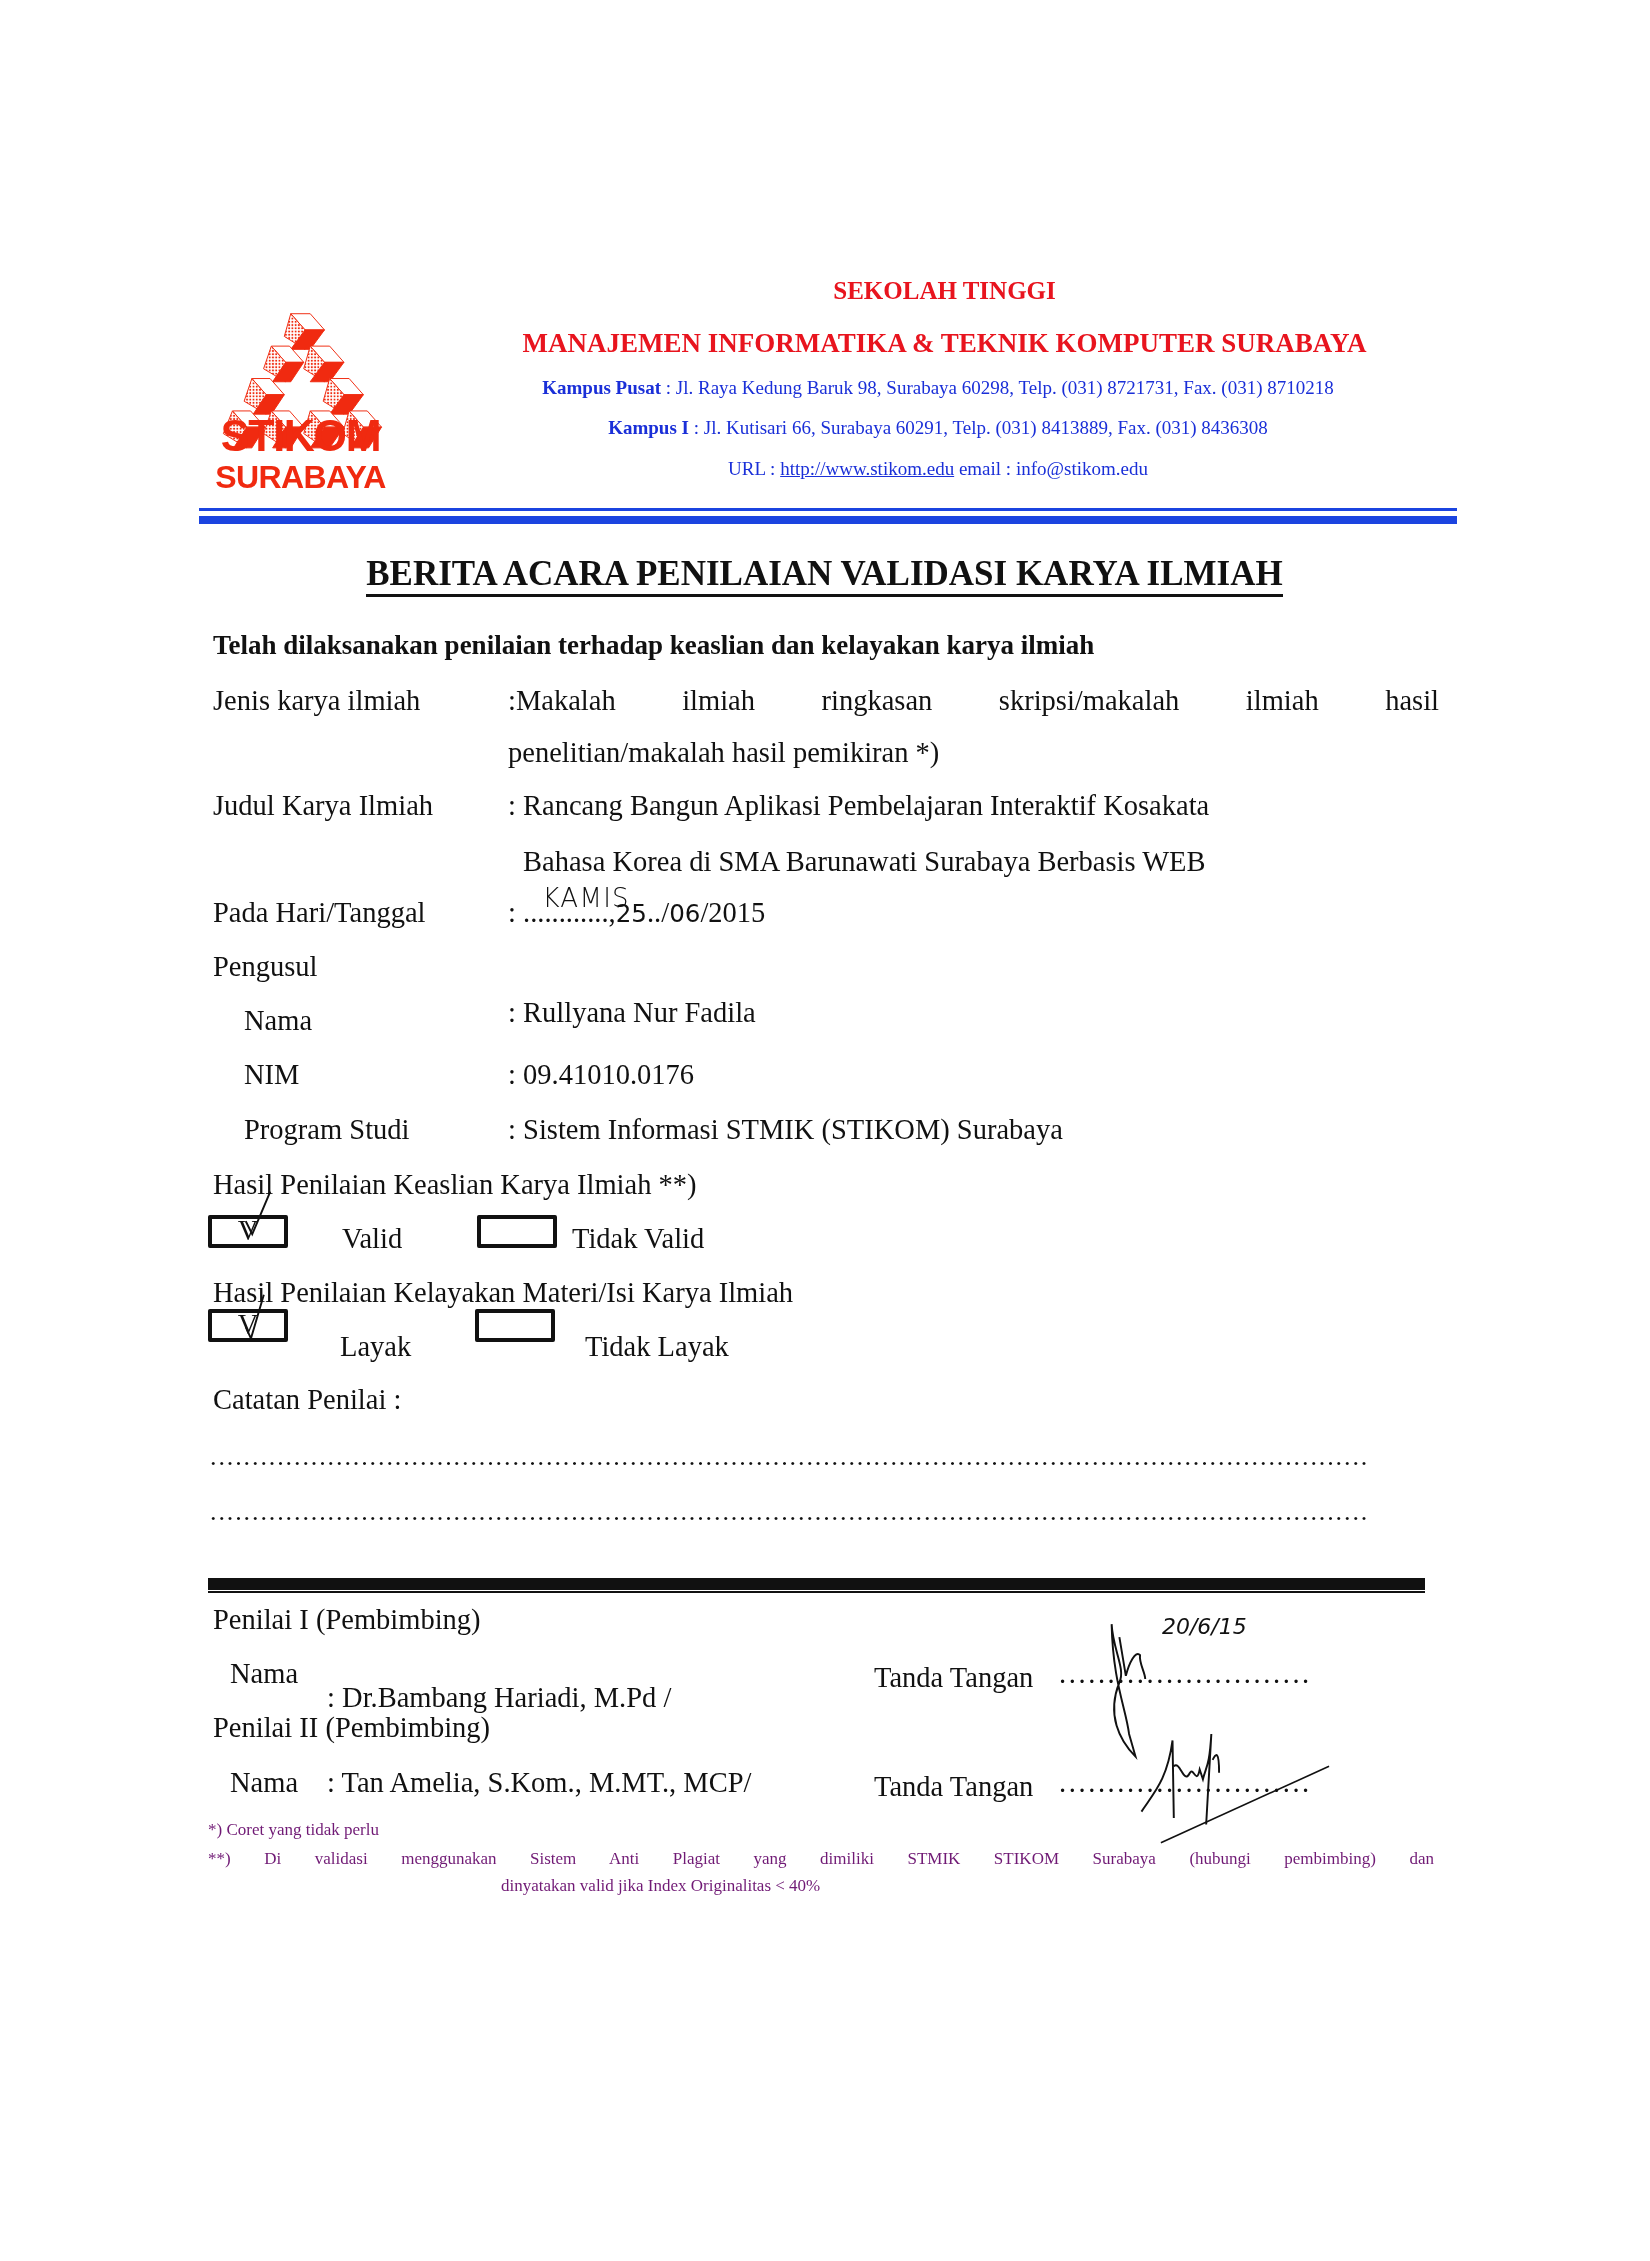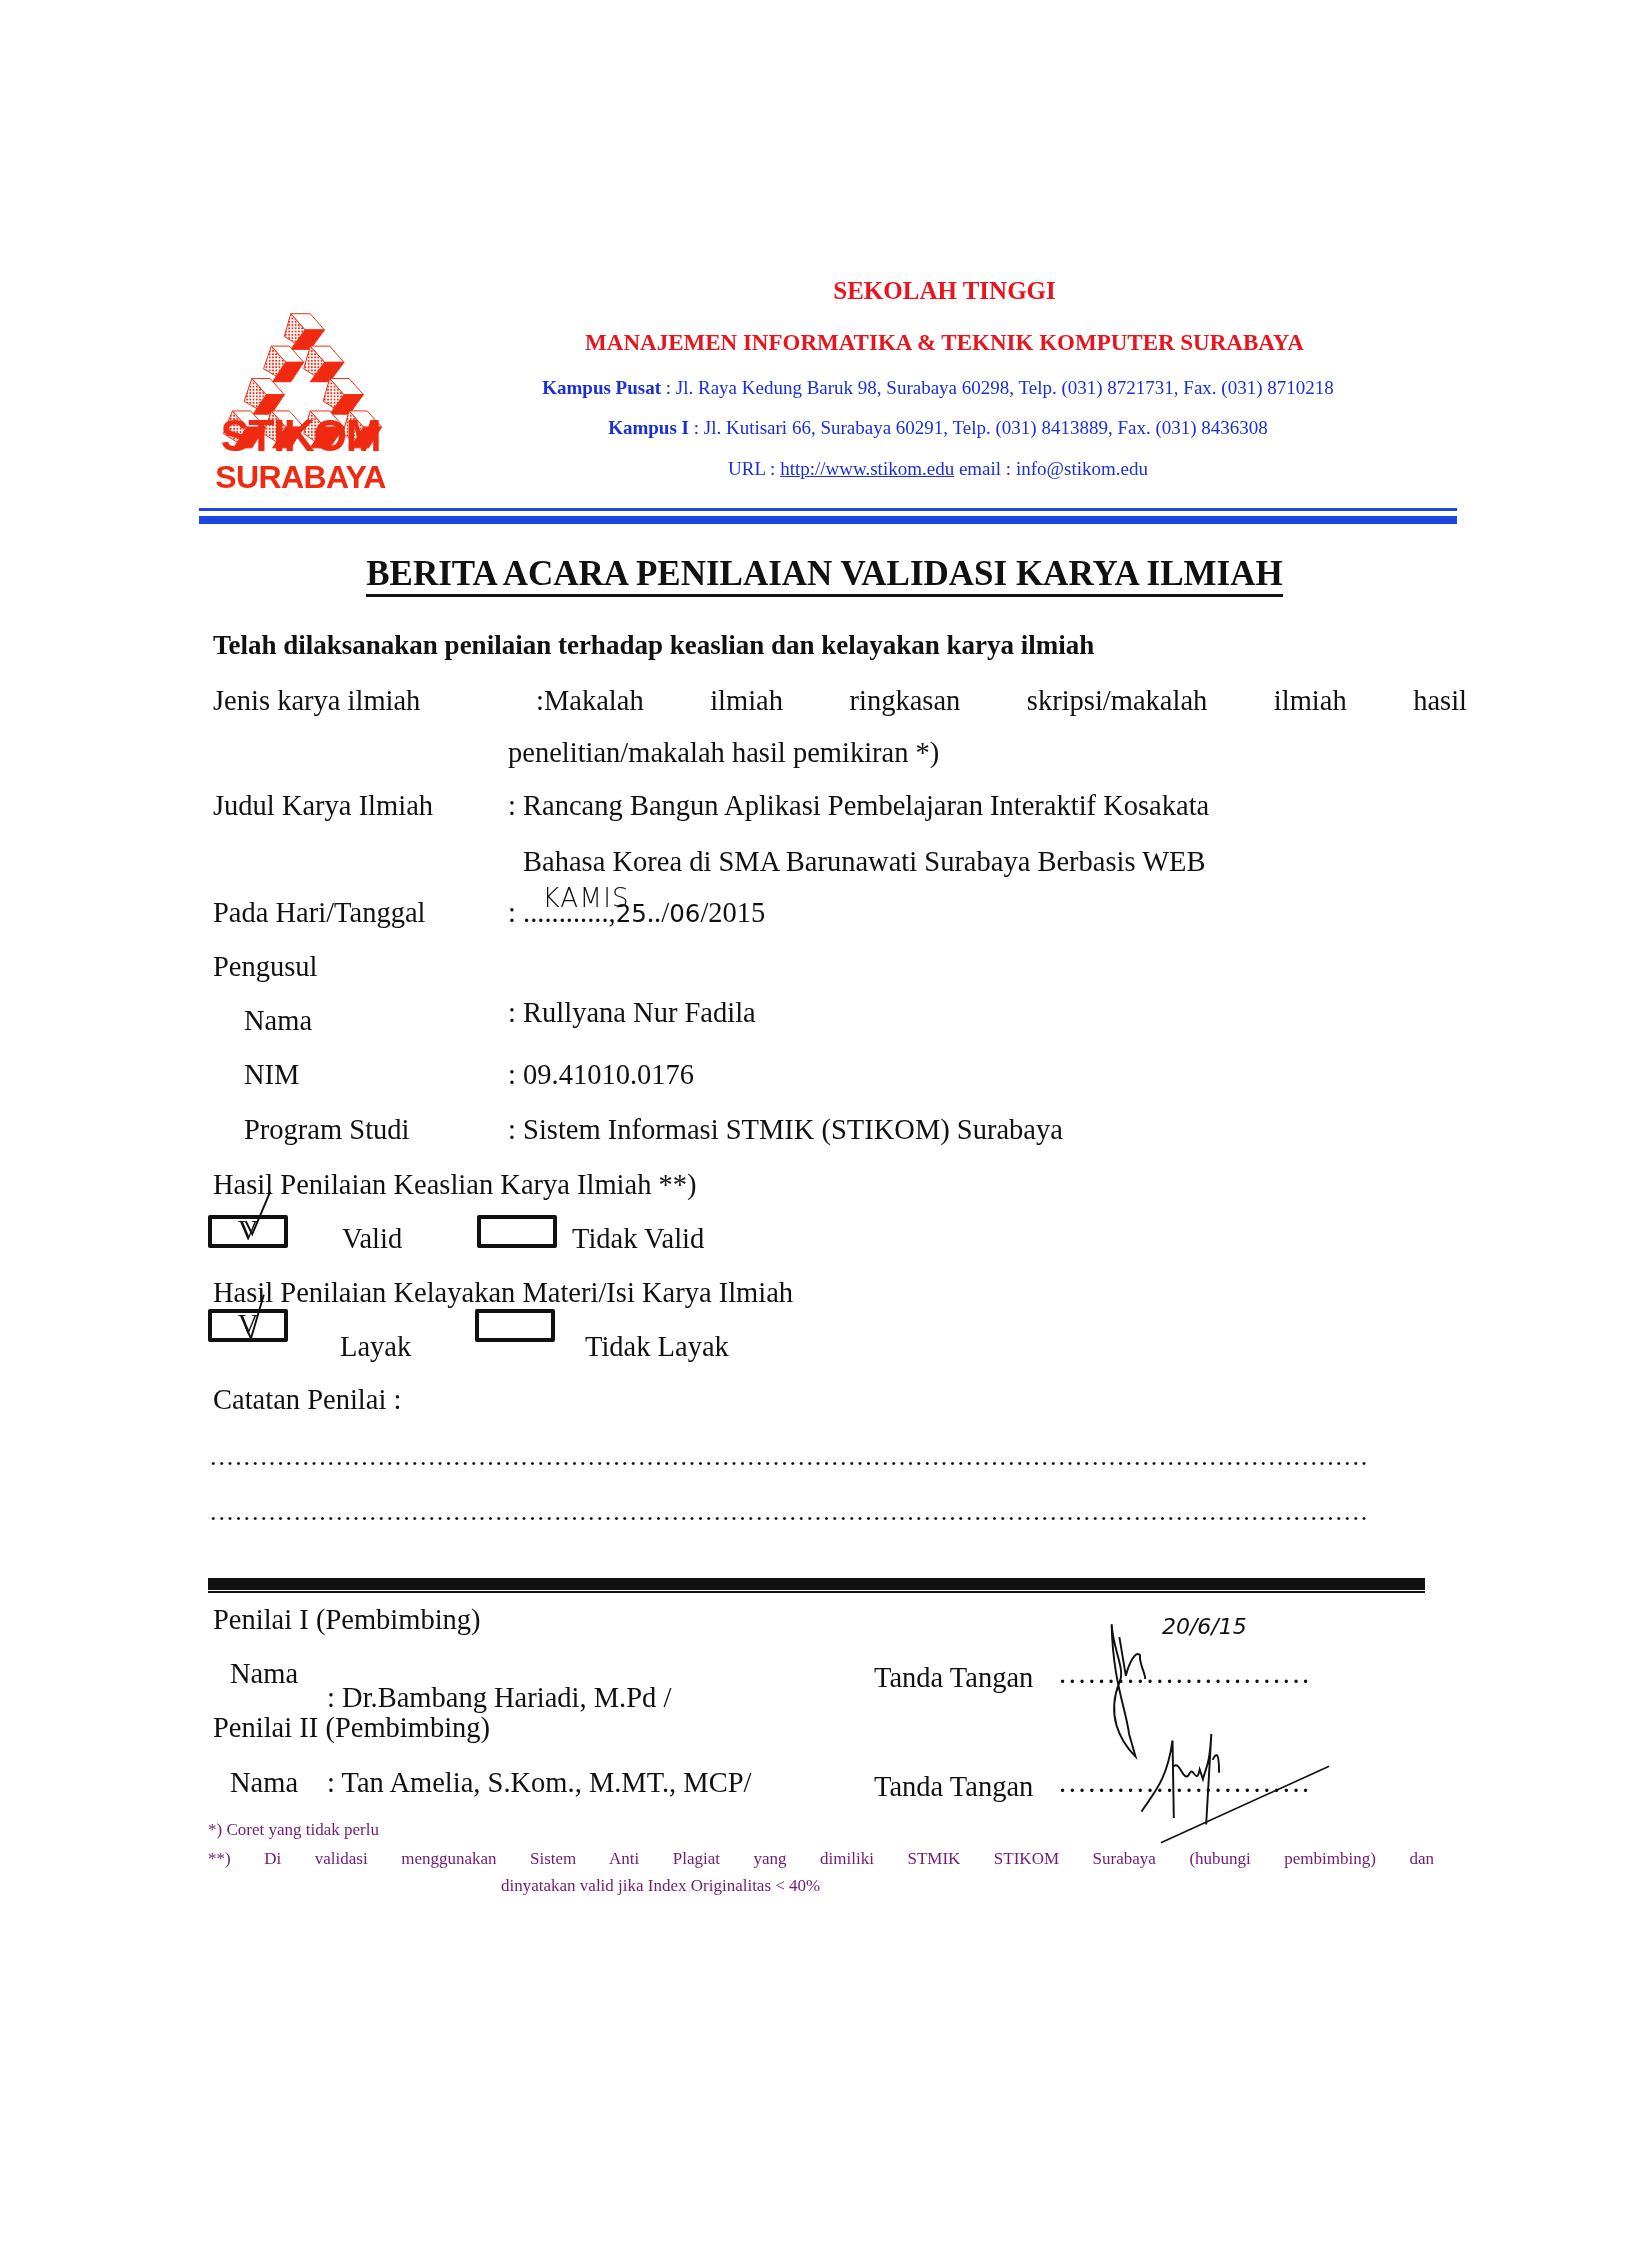--- a/index.html
+++ b/index.html
@@ -4,36 +4,36 @@
 <style>
   html, body { margin:0; padding:0; }
   body { width:1651px; height:2261px; background:#ffffff; position:relative; overflow:hidden;
          font-family:"Liberation Serif","DejaVu Serif",serif; color:#111; }
   .abs { position:absolute; }
   .logo { left:213px; top:272px; width:175px; height:226px; }
   .logo-text1 { left:213px; top:414px; width:175px; text-align:center; font-family:"Liberation Sans","DejaVu Sans",sans-serif; font-weight:bold; color:#f02a10; font-size:43px; line-height:43px; letter-spacing:-1.3px; transform:scaleY(1.05);}
   .logo-text2 { left:213px; top:461px; width:175px; text-align:center; font-family:"Liberation Sans","DejaVu Sans",sans-serif; font-weight:bold; color:#f02a10; font-size:32px; line-height:32px; letter-spacing:-0.6px; }
   .hdr-red { color:#e8141e; font-weight:bold; text-align:center; }
   .h1 { left:453px; top:275px; width:983px; font-size:25px; line-height:32px; }
-  .h2 { left:453px; top:327px; width:983px; font-size:23px; line-height:32px; }
+  .h2 { left:453px; top:327px; width:983px; font-size:27px; line-height:32px; }
   .hdr-blue { color:#1a2fd8; text-align:center; font-size:19px; line-height:26px; }
   .h3 { left:414px; top:375px; width:1048px; }
   .h4 { left:414px; top:415px; width:1048px; }
   .h5 { left:414px; top:456px; width:1048px; }
   .hdr-blue b { font-weight:bold; }
   .url-link { text-decoration:underline; }
   .rule-thin { left:199px; top:508px; width:1258px; height:3.2px; background:#1b44e0; }
   .rule-thick { left:199px; top:516px; width:1258px; height:8.4px; background:#1b44e0; }
   .title { left:194px; top:553px; width:1261px; text-align:center; font-size:35px; font-weight:bold; line-height:41px; }
   .title span { border-bottom:3.9px solid #111; padding-bottom:1.3px; }
   .intro { left:213px; top:629px; font-size:27px; font-weight:bold; line-height:32px; }
   .row { font-size:28.5px; line-height:34px; }
   .lbl { left:213px; }
   .val { left:508px; }
-  .jenis { left:536px; top:684px; width:931px; display:flex; justify-content:space-between; font-size:28.5px; line-height:34px; }
+  .jenis { left:508px; top:684px; width:931px; display:flex; justify-content:space-between; font-size:28.5px; line-height:34px; }
   .cb { border:4.5px solid #111; width:72px; height:24.6px; border-radius:1.9px; }
   .check { font-size:28.5px; line-height:24.6px; text-align:center; }
   .dots { left:210px; width:1226px; font-size:26px; overflow:hidden; white-space:nowrap; letter-spacing:1.9px; line-height:26px; }
   .rule-black { left:208px; top:1578px; width:1217px; height:11.6px; background:#111; }
   .rule-black2 { left:208px; top:1591px; width:1217px; height:1.9px; background:#111; }
   .foot { color:#701a75; font-size:17px; line-height:23px; }
   .sig { position:absolute; }
 </style>
 </head>
 <body>

